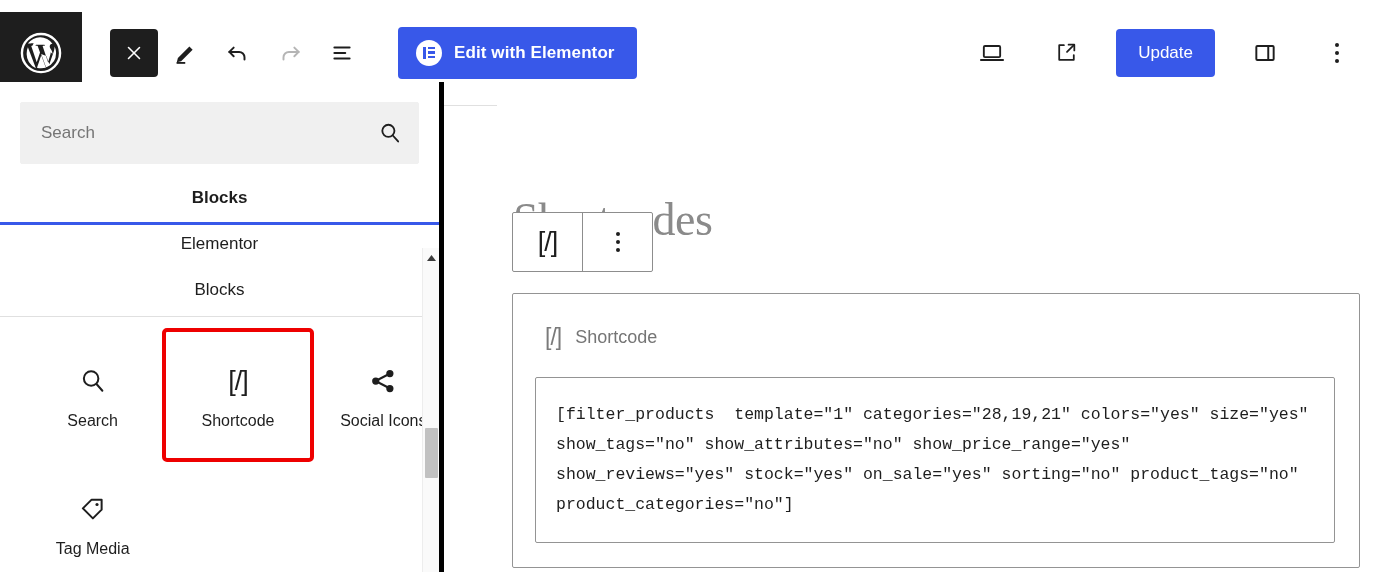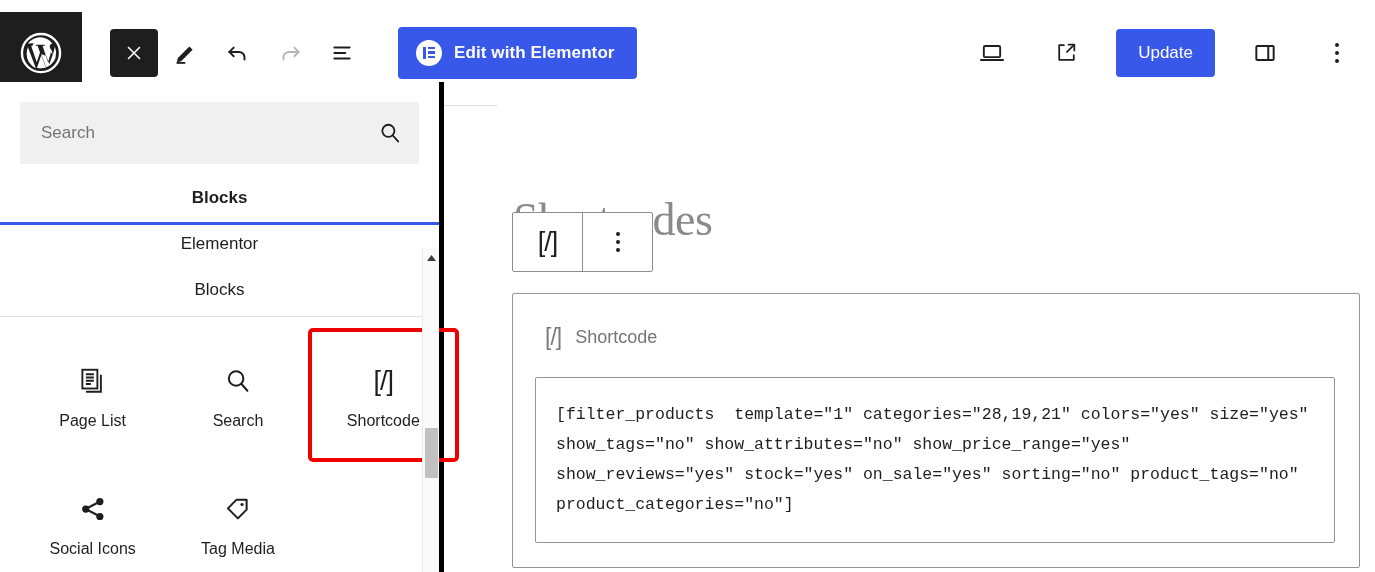--- a/index.html
+++ b/index.html
@@ -442,30 +442,20 @@
     </div>
 
     <div class="tabs">
       <div class="tab active">Blocks</div>
       <div class="tab">Elementor</div>
       <div class="tab">Blocks</div>
     </div>
 
     <div class="blocks-grid">
 
-      <div class="block-item">
-        <span class="bi-icon">
-          <svg width="30" height="30" viewBox="0 0 24 24" fill="none" stroke="#1e1e1e" stroke-width="1.5">
-            <rect x="3.5" y="3" width="12" height="15"></rect>
-            <path d="M6.3 6.6h6.4M6.3 9.2h6.4M6.3 11.8h6.4M6.3 14.4h4"></path>
-            <path d="M7 20.6h11.3V7.5" stroke-linecap="round"></path>
-          </svg>
-        </span>
-        <span class="bi-label">Page List</span>
-      </div>
 
 
       <div class="block-item">
         <span class="bi-icon">
           <svg width="30" height="30" viewBox="0 0 24 24" fill="none" stroke="#1e1e1e" stroke-width="1.6">
             <circle cx="10.5" cy="10" r="5.8"></circle>
               <line x1="14.8" y1="14.4" x2="19.5" y2="19.8" stroke-linecap="round"></line>
           </svg>
         </span>
         <span class="bi-label">Search</span>

